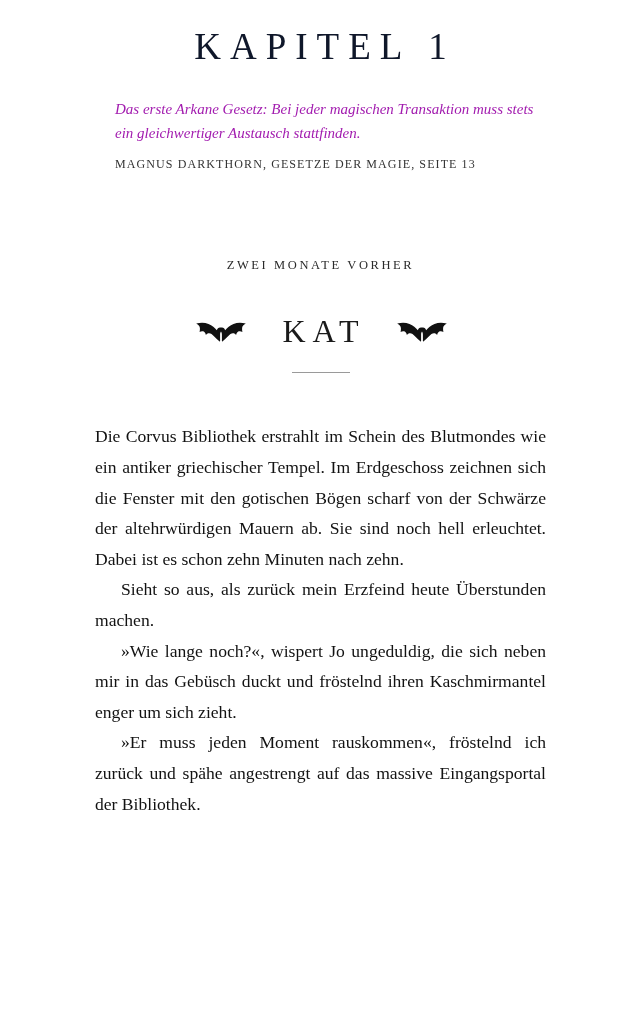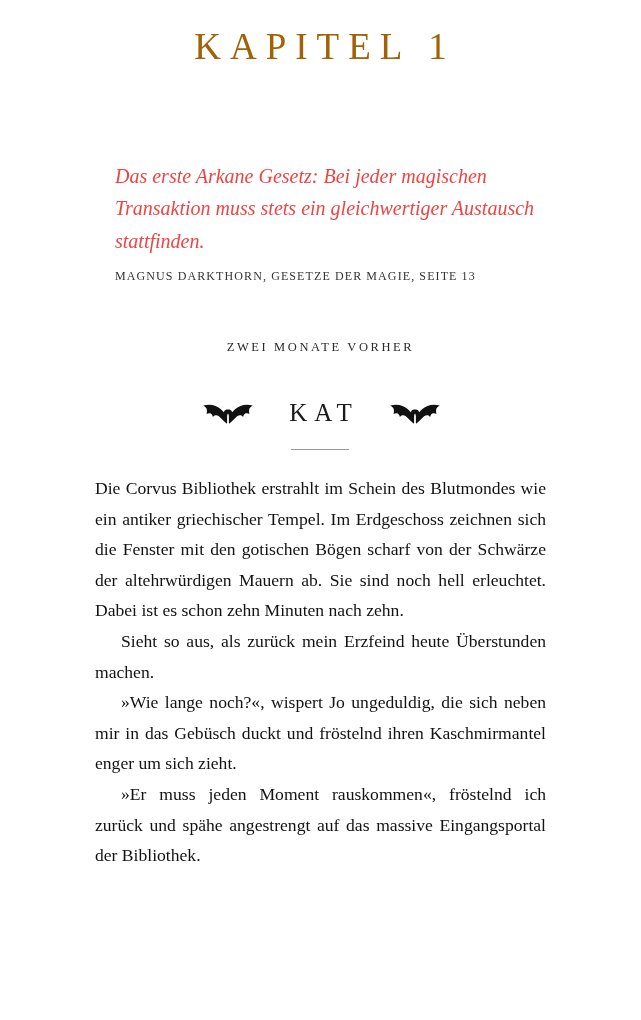--- a/index.html
+++ b/index.html
@@ -22,66 +22,66 @@
     box-sizing: border-box;
     padding: 0 95px;
     position: relative;
   }
 
   .chapter-title {
     text-align: center;
     font-family: "Liberation Serif", serif;
     font-size: 37px;
     letter-spacing: 9px;
-    color: #a16207;
+    color: #0f172a;
     font-weight: 400;
     text-indent: 9px;
   }
 
   .epigraph {
-    margin-top: 92px;
+    margin-top: 29px;
     font-style: italic;
-    font-size: 20px;
+    font-size: 15px;
     line-height: 1.62;
-    color: #ef4444;
+    color: #a21caf;
     padding-left: 20px;
     padding-right: 8px;
   }
 
   .epigraph-source {
     margin-top: 12px;
     padding-left: 20px;
     font-style: normal;
     font-size: 12px;
     letter-spacing: 1.1px;
     color: #333;
     font-variant: small-caps;
     text-transform: uppercase;
   }
 
   .time-marker {
-    margin-top: 56px;
+    margin-top: 86px;
     text-align: center;
     font-size: 12.5px;
     letter-spacing: 2.6px;
     color: #2a2a2a;
     text-transform: uppercase;
   }
 
   .pov-block {
     margin-top: 40px;
     display: flex;
     align-items: center;
     justify-content: center;
     gap: 20px;
     height: 46px;
   }
 
   .pov-name {
-    font-size: 25px;
+    font-size: 32px;
     letter-spacing: 7px;
     color: #1a1a1a;
     text-indent: 7px;
     position: relative;
     padding: 0 6px 8px 6px;
   }
 
   .pov-rule {
     width: 58px;
     height: 1px;
@@ -95,21 +95,21 @@
     display: flex;
     flex-direction: column;
     align-items: center;
   }
 
   .bat {
     display: block;
   }
 
   .body-text {
-    margin-top: 32px;
+    margin-top: 62px;
     font-size: 17.6px;
     line-height: 1.74;
     text-align: justify;
     color: #121212;
     hyphens: manual;
   }
 
   .body-text p {
     margin: 0;
   }

